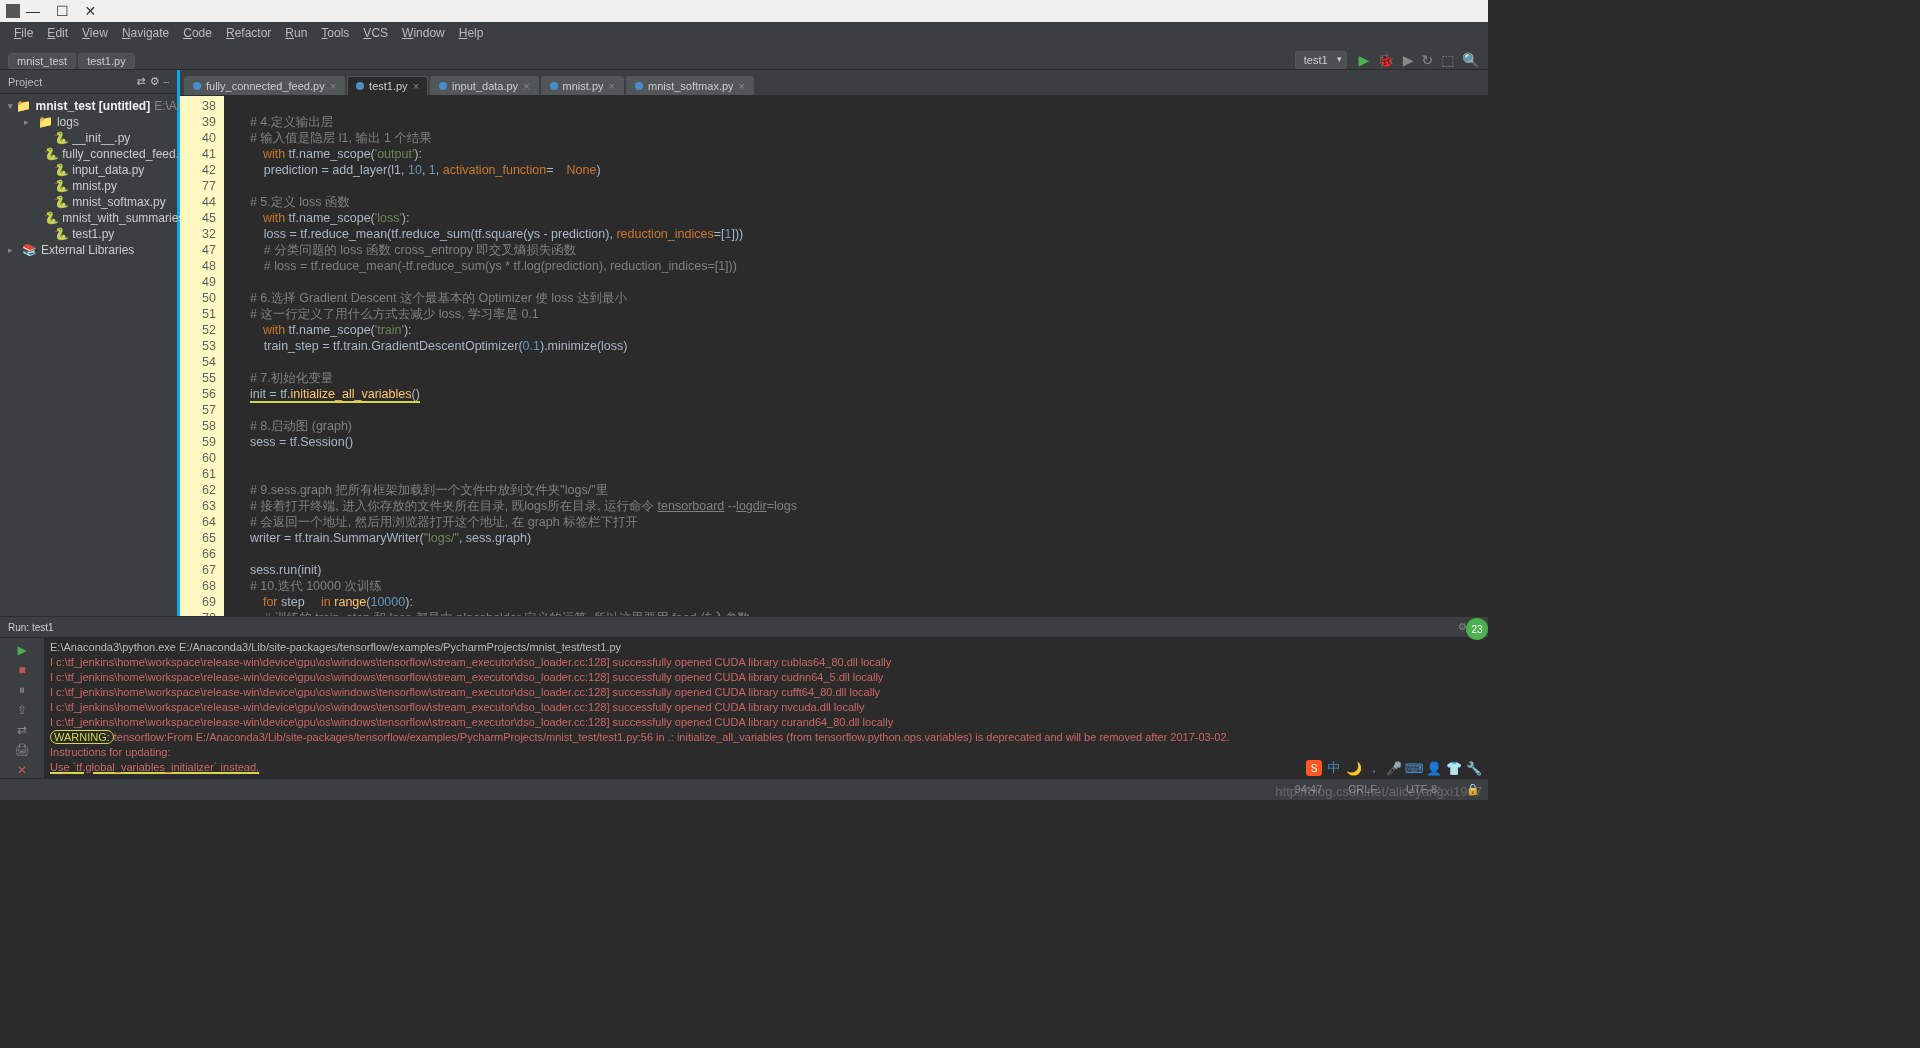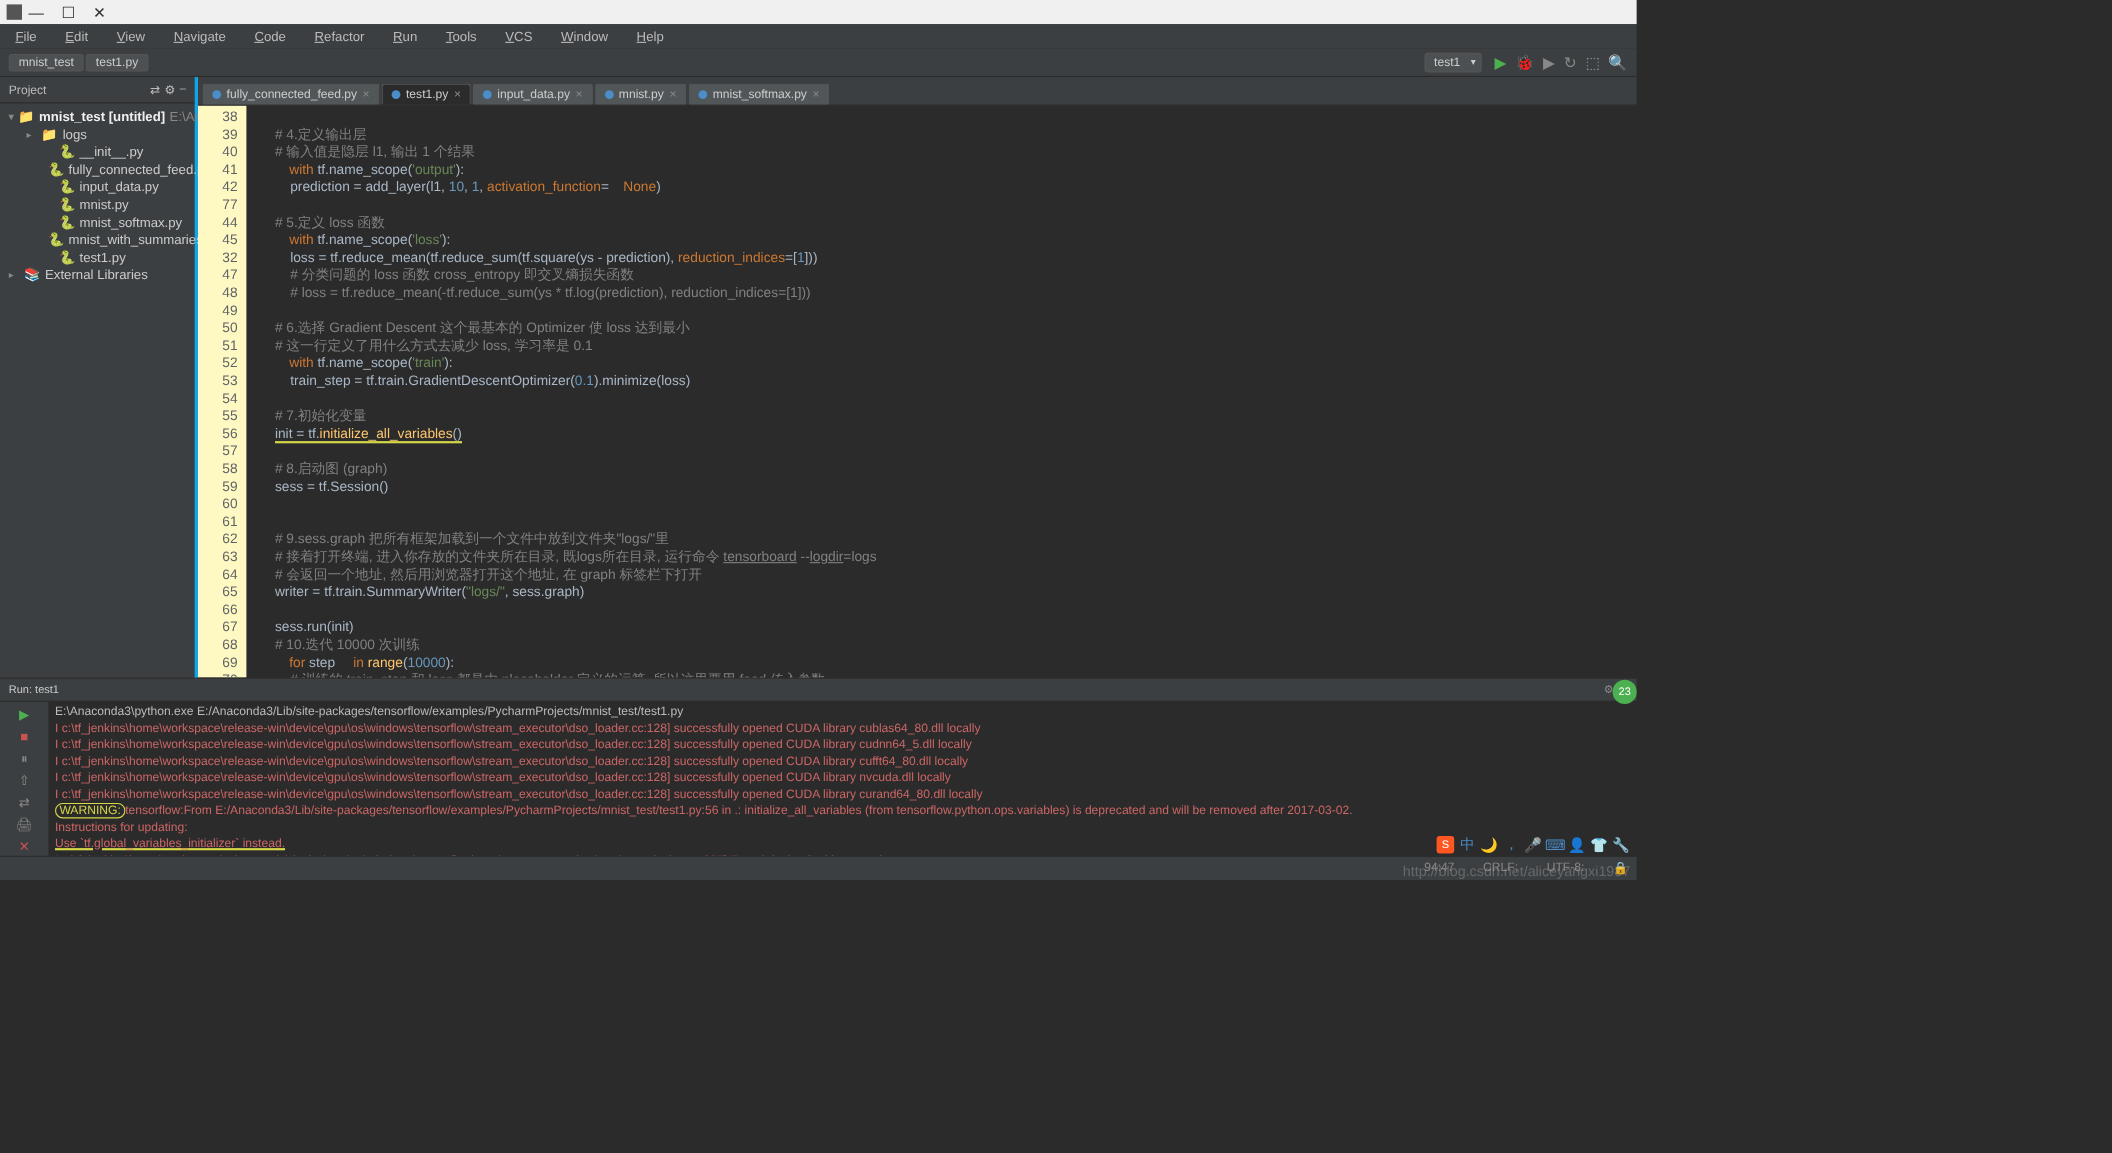--- a/index.html
+++ b/index.html
@@ -3,25 +3,25 @@
 <meta charset="utf-8">
 <style>
 * { margin: 0; padding: 0; box-sizing: border-box; font-family: -apple-system, "Segoe UI", Arial, sans-serif; }
 body { background: #2b2b2b; color: #a9b7c6; font-size: 12px; overflow: hidden; width: 1488px; height: 800px; position: relative; }
 
 .title-bar { background: #f0f0f0; color: #000; height: 22px; display: flex; align-items: center; padding: 0 6px; font-size: 12px; }
 .title-bar .icon { width: 14px; height: 14px; background: #555; margin-right: 6px; }
 .title-bar .title { flex: 1; }
 .title-bar .win-btns { display: flex; gap: 16px; color: #333; font-size: 14px; }
 
-.menu-bar { background: #3c3f41; height: 22px; display: flex; align-items: center; padding: 0 8px; gap: 14px; color: #bbb; font-size: 12px; }
+.menu-bar { background: #3c3f41; height: 22px; display: flex; align-items: center; padding: 0 8px; gap: 2px; color: #bbb; font-size: 12px; }
 .menu-bar span { padding: 2px 6px; cursor: pointer; }
 .menu-bar span u { text-decoration: underline; }
 
-.nav-bar { background: #3c3f41; height: 26px; display: flex; align-items: center; padding: 0 8px; border-bottom: 1px solid #2b2b2b; }
+.nav-bar { background: #3c3f41; height: 26px; display: flex; align-items: flex-end; padding: 0 8px; border-bottom: 1px solid #2b2b2b; }
 .nav-bar .crumb { display: flex; align-items: center; gap: 2px; }
 .nav-bar .crumb span { background: #4c5052; border: 1px solid #555; border-radius: 3px; padding: 1px 8px; color: #ccc; font-size: 11px; }
 .nav-bar .right { margin-left: auto; display: flex; align-items: center; gap: 12px; }
 .run-config { background: #4c5052; border: 1px solid #555; border-radius: 3px; padding: 2px 18px 2px 8px; color: #ccc; font-size: 11px; position: relative; }
 .run-config::after { content: "▾"; position: absolute; right: 4px; top: 2px; font-size: 9px; }
 .tool-icons { display: flex; gap: 8px; color: #888; font-size: 14px; }
 
 .main { display: flex; height: 546px; }
 .sidebar { width: 180px; background: #3c3f41; border-right: 3px solid #0ea5e9; display: flex; flex-direction: column; }
 .sidebar-header { height: 24px; display: flex; align-items: center; padding: 0 8px; color: #bbb; font-size: 11px; border-bottom: 1px solid #2b2b2b; }

